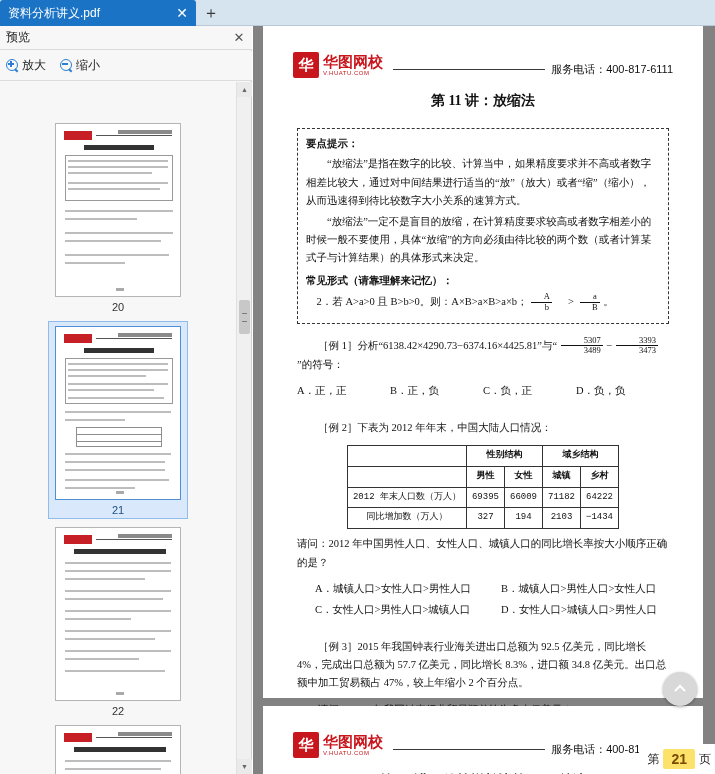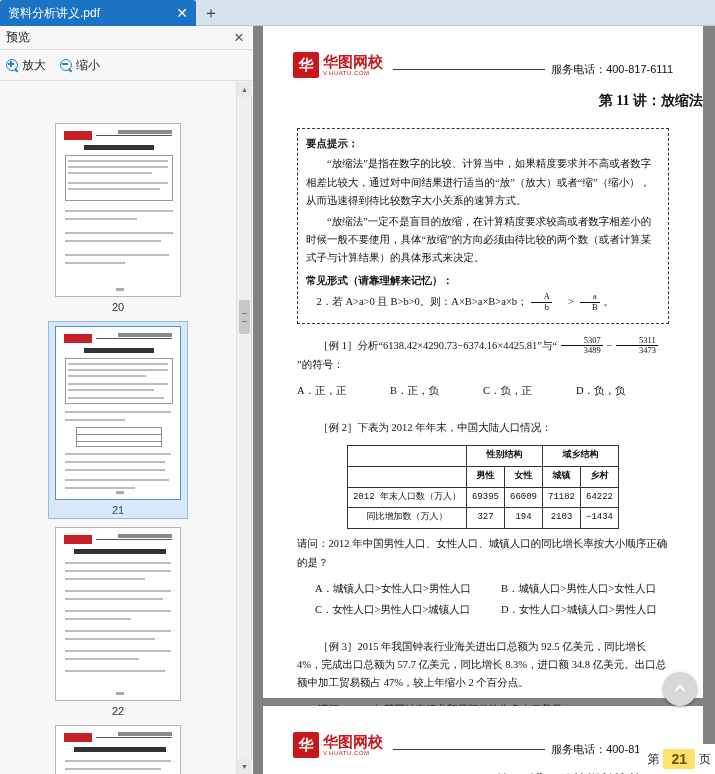--- a/index.html
+++ b/index.html
@@ -247,21 +247,21 @@
   .logo-text { margin-left: 4px; line-height: 1.05; }
   .logo-cn { font-size: 15px; font-weight: bold; color: #c8161d; letter-spacing: 0; }
   .logo-en { font-size: 6px; color: #c8161d; letter-spacing: .5px; }
   .hdr-rule {
     flex: 1; height: 1px; background: #3a3a3a; margin: 0 6px 0 10px;
     position: relative; top: 4px;
   }
   .hdr-phone { font-size: 11px; color: #111; white-space: nowrap; position: relative; top: 4px; }
 
   .doc-title {
-    text-align: right;
+    text-align: center;
     font-size: 14px; font-weight: bold; color: #111;
     margin: 14px 0 10px 0;
     font-family: "Liberation Serif", serif;
   }
   .doc-body {
     padding: 8px 34px;
     font-size: 10.5px; color: #111; line-height: 1.75;
     font-family: "Liberation Serif", serif;
   }
   .tipbox {
@@ -517,21 +517,21 @@
         </div>
 
         <div class="para">
           <span>［例 1］分析“6138.42×4290.73−6374.16×4425.81”与“</span>
           <span class="frac">
             <span class="num">5307</span>
             <span class="den">3489</span>
           </span>
           <span>−</span>
           <span class="frac">
-            <span class="num">5311</span>
+            <span class="num">3393</span>
             <span class="den">3473</span>
           </span>
           <span>”的符号：</span>
         </div>
 
         <div class="choices c4">
           <span>A．正，正</span>
           <span>B．正，负</span>
           <span>C．负，正</span>
           <span>D．负，负</span>

